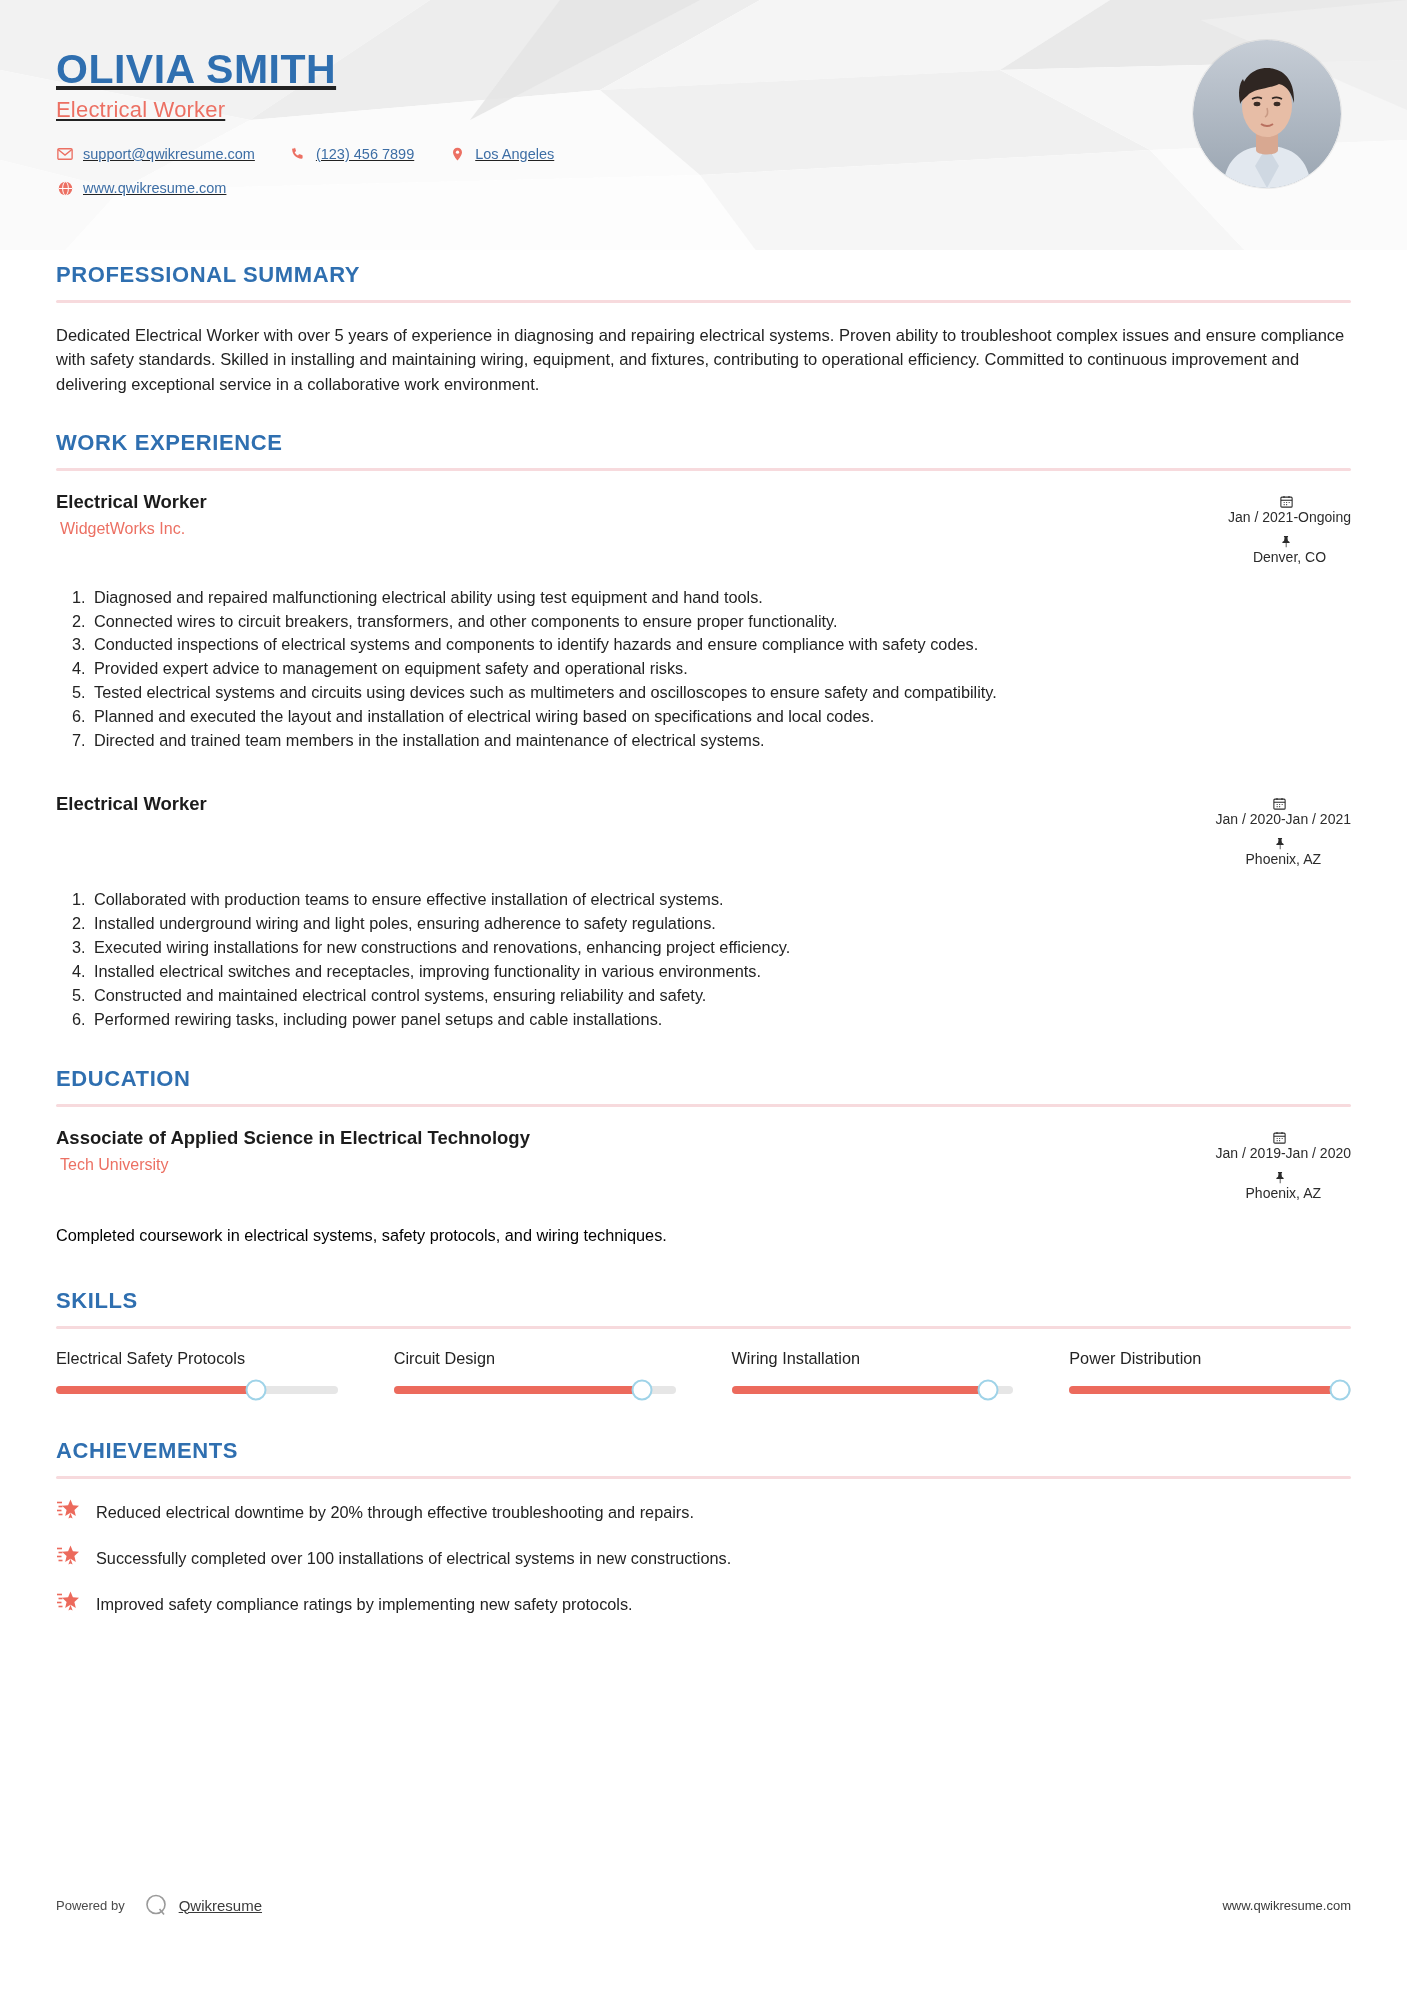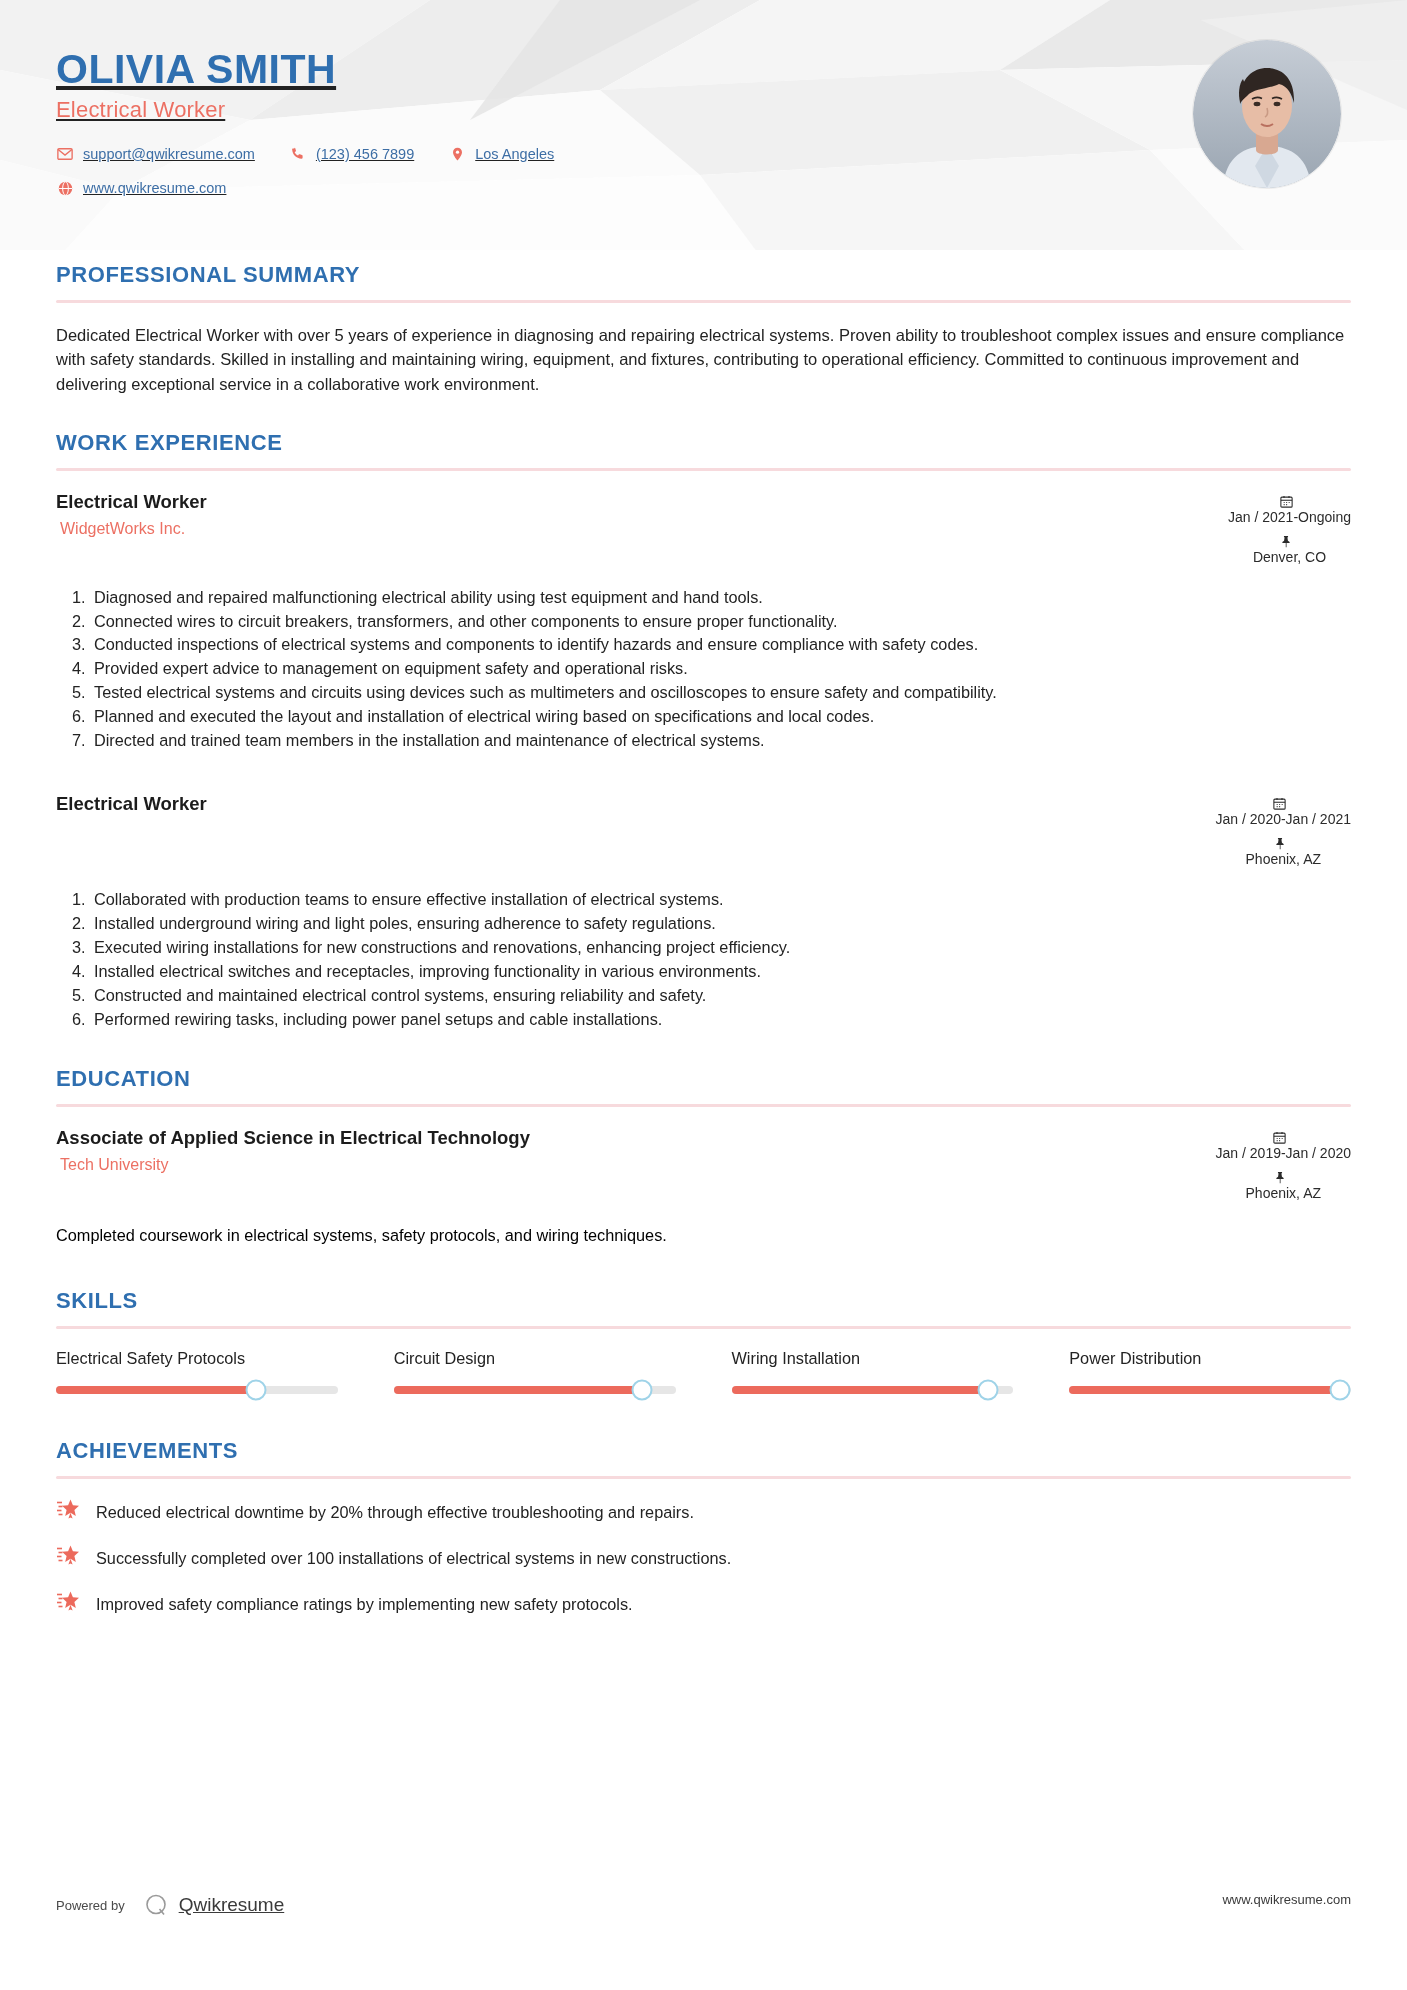--- a/index.html
+++ b/index.html
@@ -232,37 +232,38 @@
     padding-top: 2px;
   }
 
   
   .footer {
     position: absolute;
     left: 56px;
     right: 56px;
     bottom: 72px;
     display: flex;
+    align-items: center;
     justify-content: space-between;
   }
   .footer-left {
     display: flex;
     align-items: center;
     font-size: 13px;
     color: #4a4a4a;
   }
   .footer-logo {
     width: 26px;
     height: 26px;
     margin: 0 10px 0 18px;
     color: #9a9a9a;
   }
   .footer-logo svg { display: block; }
   .footer-brand {
-    font-size: 19px;
+    font-size: 15px;
     color: #3a3a3a;
     text-decoration: underline;
   }
   .footer-right {
     font-size: 13px;
     color: #3a3a3a;
   }
 </style>
 </head>
 <body>

